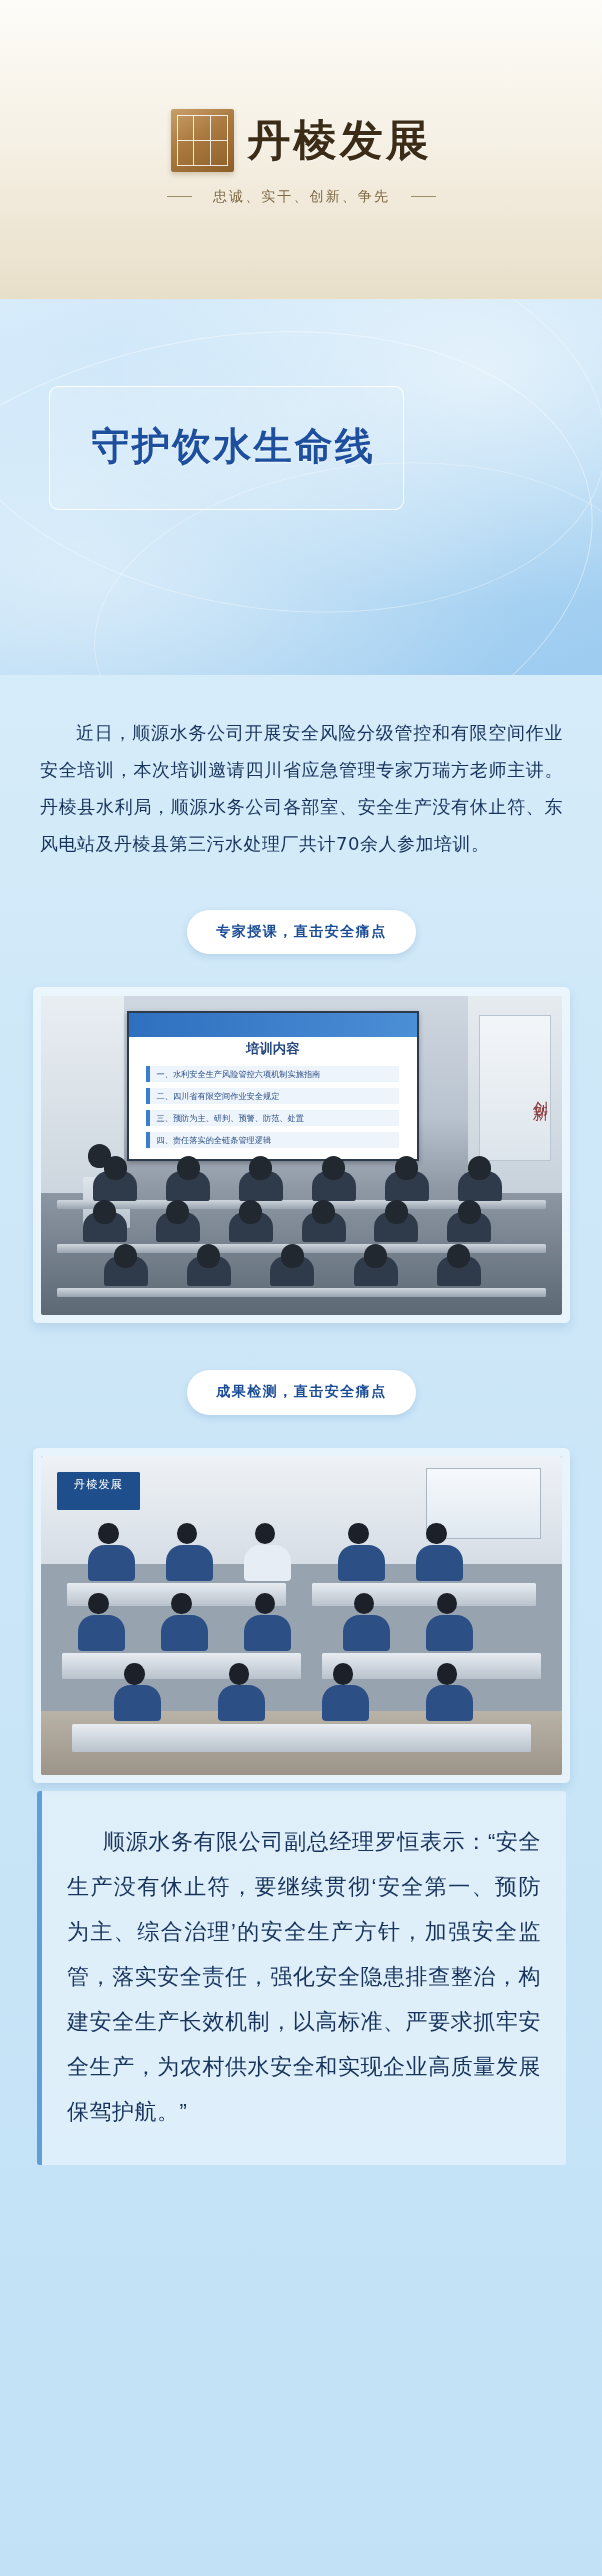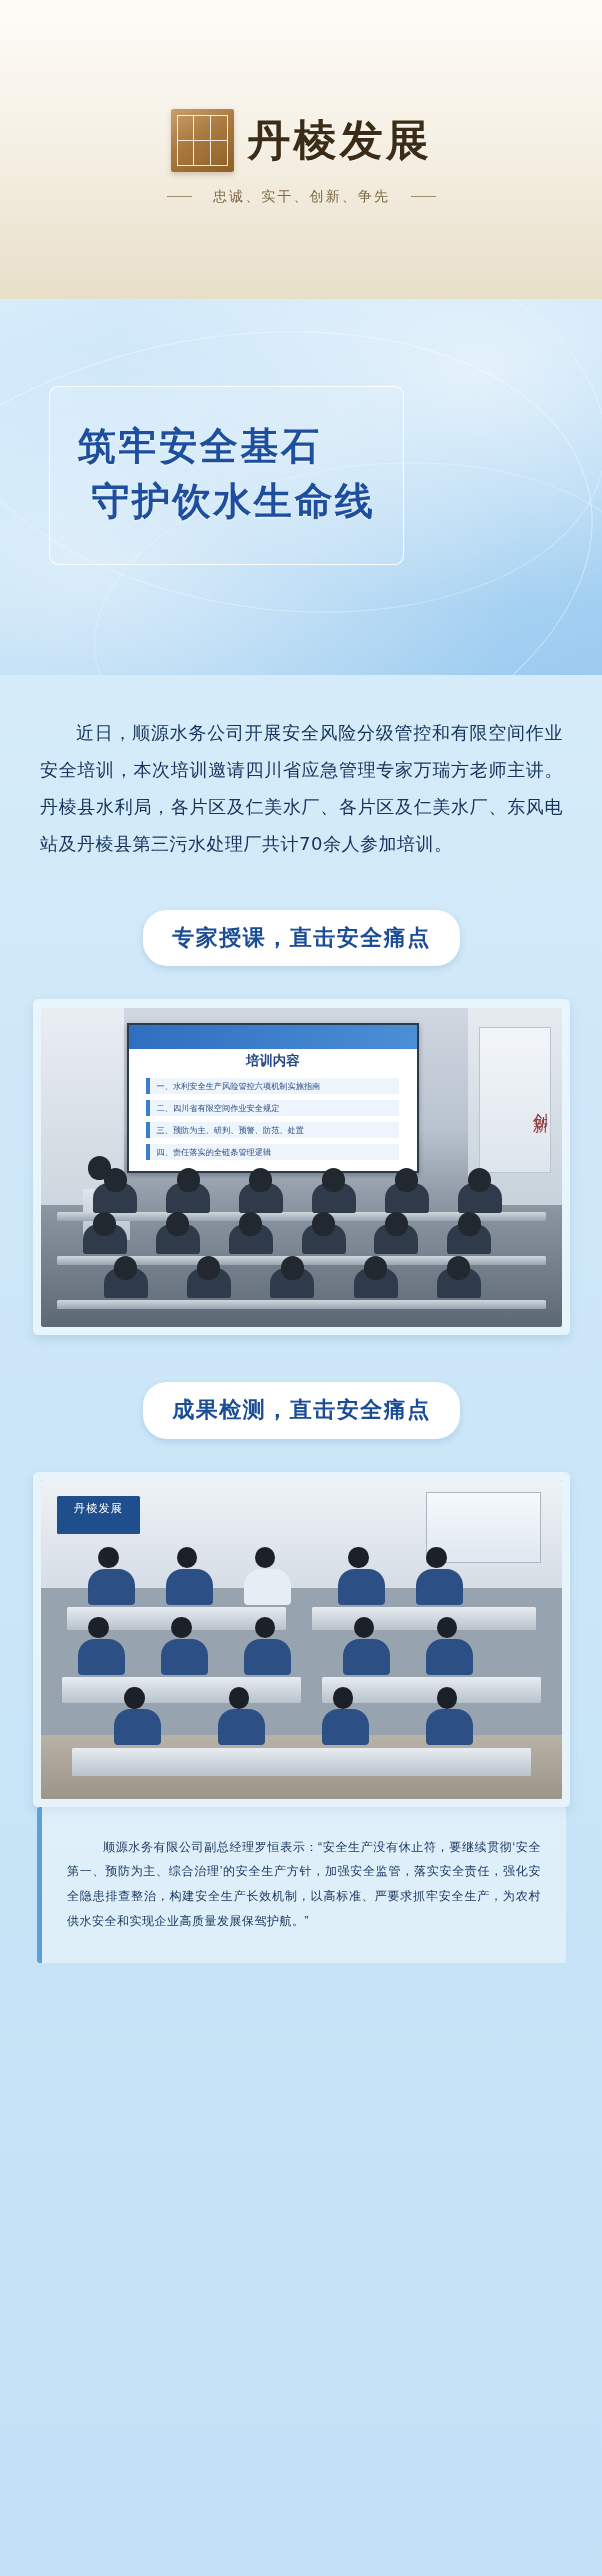--- a/index.html
+++ b/index.html
@@ -159,31 +159,31 @@
   
   .pill-wrap {
     display: flex;
     justify-content: center;
     margin: 47px 0 33px 0;
   }
   .pill {
     background: #ffffff;
     border-radius: 24px;
     padding: 13.4px 29px;
-    font-size: 22px;
+    font-size: 14px;
     font-weight: 700;
     letter-spacing: 1.5px;
     color: #1b4d96;
     box-shadow: 0 3.1px 7.2px rgba(60,110,170,.18);
     white-space: nowrap;
   }
 
   
   .photo-frame {
-    margin: 0 33px;
+    margin: 8px 33px;
     padding: 8.2px;
     background: rgba(255,255,255,.55);
     border-radius: 5.2px;
     box-shadow: 0 4.1px 9.3px rgba(60,110,170,.16);
   }
   .photo {
     position: relative;
     width: 100%;
     height: 319px;
     border-radius: 2.1px;
@@ -316,21 +316,21 @@
 
   
   .quote-block {
     margin: 0 37px;
     padding: 28px 25px 30px 25px;
     border-left: 5.2px solid #5f9fd8;
     background: rgba(255,255,255,.42);
     border-radius: 3.1px;
   }
   .quote-text {
-    font-size: 12px;
+    font-size: 22px;
     line-height: 2.05;
     letter-spacing: 0.5px;
     color: #17335c;
     text-align: justify;
     text-indent: 36px;
   }
 
   
   .end-wrap {
     display: flex;
@@ -361,28 +361,27 @@
         <div class="line"></div>
       </div>
     </div>
   </div>
 
   <div class="hero">
     <div class="swoosh s1"></div>
     <div class="swoosh s2"></div>
     <div class="swoosh s3"></div>
     <div class="hero-box">
-      <div class="hero-line">筑牢安全基石</div>
       <div class="hero-line second">守护饮水生命线</div>
     </div>
   </div>
 
   <div class="body-wrap">
 
-    <div class="para">近日，顺源水务公司开展安全风险分级管控和有限空间作业安全培训，本次培训邀请四川省应急管理专家万瑞方老师主讲。丹棱县水利局，各片区及仁美水厂、各片区及仁美水厂、东风电站及丹棱县第三污水处理厂共计70余人参加培训。</div>
+    <div class="para">近日，顺源水务公司开展安全风险分级管控和有限空间作业安全培训，本次培训邀请四川省应急管理专家万瑞方老师主讲。丹棱县水利局，顺源水务公司各部室、安全生产没有休止符、东风电站及丹棱县第三污水处理厂共计70余人参加培训。</div>
 
     <div class="pill-wrap">
       <div class="pill">专家授课，直击安全痛点</div>
     </div>
 
     <div class="photo-frame">
       <div class="photo photo1">
         <div class="p1-wallL"></div>
         <div class="p1-wallR"></div>
         <div class="p1-screen">

